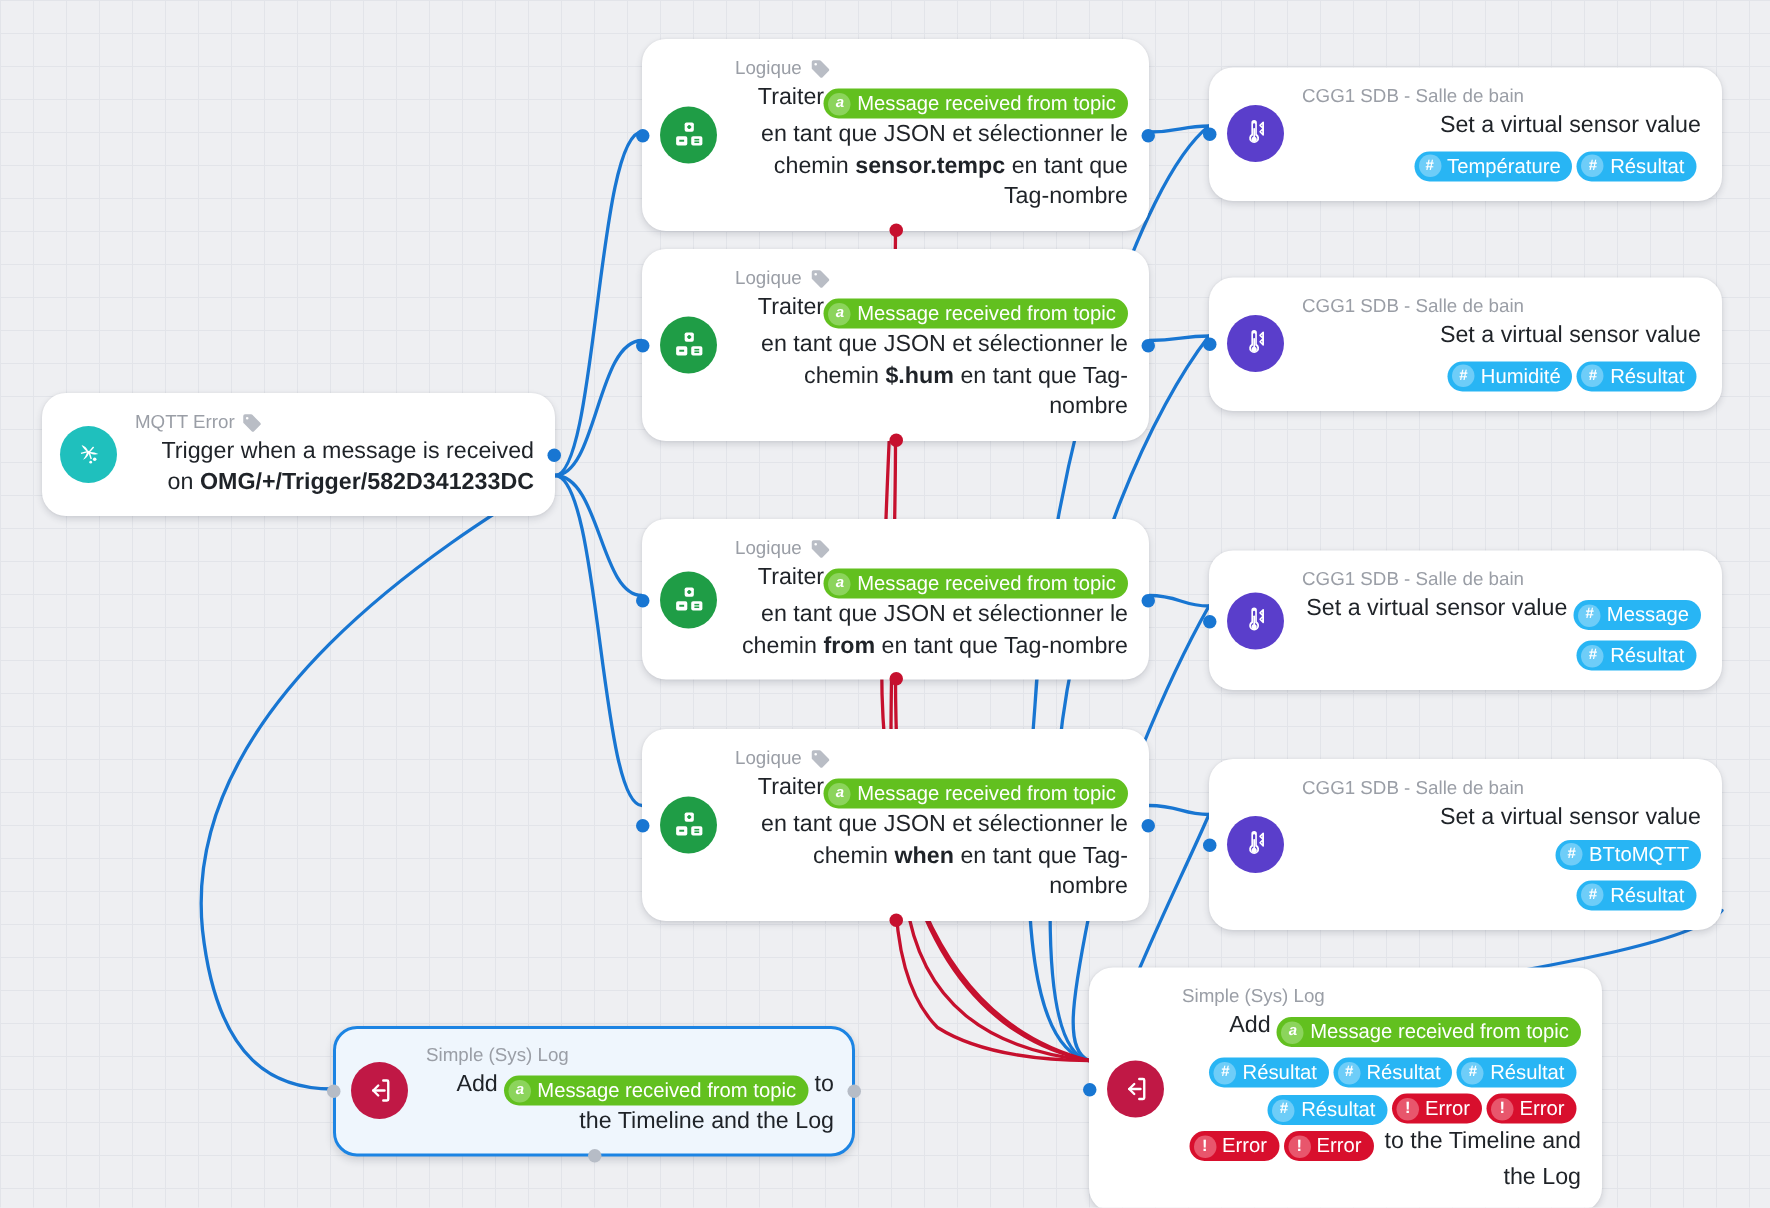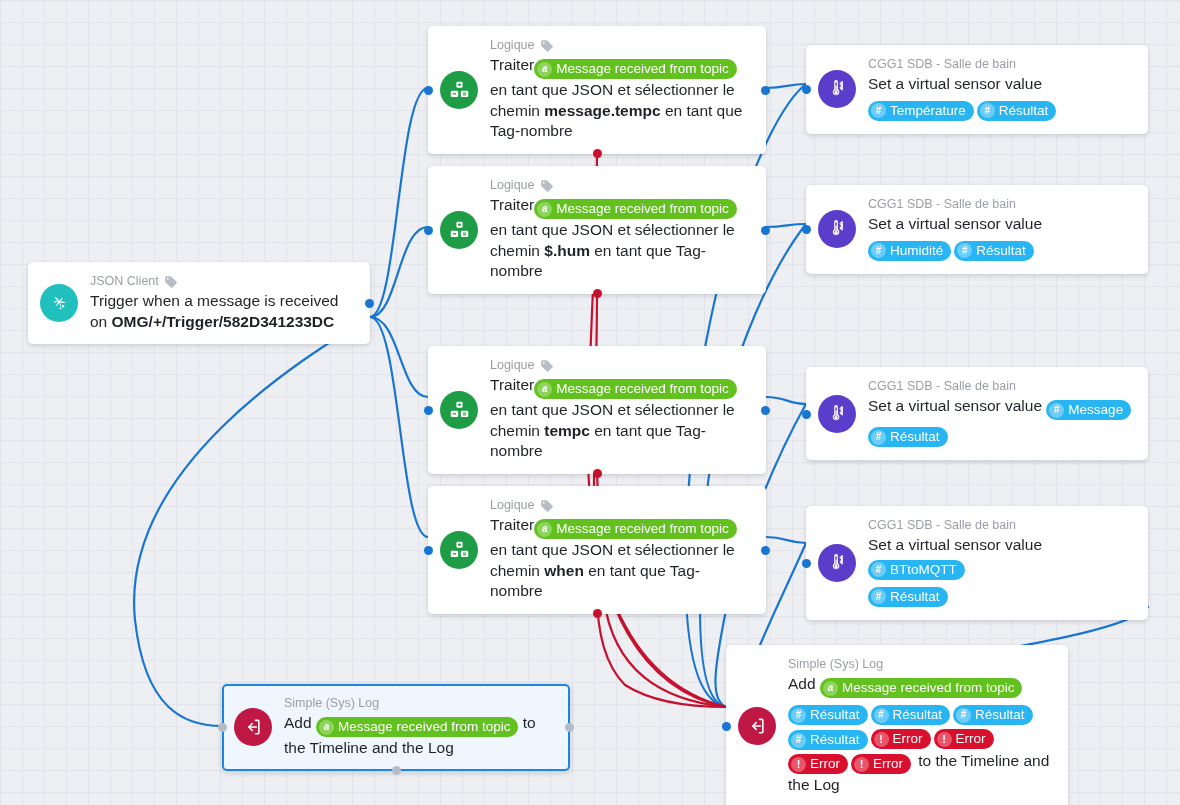--- a/index.html
+++ b/index.html
@@ -15,25 +15,26 @@
   }
   #canvas{position:absolute;inset:0;}
   svg.wires{position:absolute;left:0;top:0;width:1180px;height:805px;overflow:visible;}
   .wire{fill:none;stroke-width:2.2;stroke-linecap:round;}
   .wire.blue{stroke:#1876d2;}
   .wire.red{stroke:#c6102e;}
 
   .node{
     position:absolute;
     background:#ffffff;
-    border-radius:5px;
+    border-radius:16px;
     box-shadow:0 2px 5px rgba(40,45,60,.16), 0 0 0 1px rgba(0,0,0,.015);
     display:flex;align-items:center;
     padding:12px 14px 12px 12px;
     box-sizing:border-box;
+    text-align:right;
   }
   .node.selected{
     background:#eff6fd;
     border:2px solid #1c84e3;
     box-shadow:0 2px 6px rgba(40,45,60,.18);
     padding:10px 12px 10px 10px;
   }
   .icon-circle{
     width:38px;height:38px;border-radius:50%;
     flex:0 0 38px;
@@ -120,21 +121,21 @@
   <div class="node" style="left:28px;top:262px;width:342px;">
     <div class="icon-circle ic-mqtt">
       <svg width="22" height="22" viewBox="0 0 24 24" fill="#fff">
         <path d="M11.6 9.3c-.6-1.9-2.4-3.6-4.6-4.3.9 1.9 2.2 3.5 3.6 4.6l-4.2 1.1.3 1 4.2-1.1c-.6 1.7-1.6 3.6-2.9 5.3 2-1 3.6-2.7 4.2-4.5l1.3 4 1-.3-1.3-4c1.6.9 3.9 1.2 6 .6-2-1.1-4.2-1.6-6-1.5l2.9-3.3-.8-.7-2.8 3.2z"></path>
         <circle cx="16.5" cy="15.5" r="1.3"></circle>
         <circle cx="13.6" cy="17.6" r="1"></circle>
       </svg>
     </div>
     <div class="body">
       <div class="subtitle">
-        <span>JSON Client</span>
+        <span>MQTT Error</span>
         <svg class="tagicon" width="14" height="14" viewBox="0 0 24 24" fill="#b9bdc5">
           <path d="M21.4 11.6l-9-9A2 2 0 0 0 11 2H4a2 2 0 0 0-2 2v7c0 .5.2 1 .6 1.4l9 9c.8.8 2 .8 2.8 0l7-7c.8-.8.8-2 0-2.8zM6.5 8A1.5 1.5 0 1 1 8 6.5 1.5 1.5 0 0 1 6.5 8z"></path>
         </svg>
       </div>
       <div class="maintext">
         <span>Trigger when a message is received on</span>
         <b>OMG/+/Trigger/582D341233DC</b>
       </div>
     </div>
     <div class="port" style="right:-4px;top:50%;margin-top:-4px;"></div>
@@ -159,21 +160,21 @@
         <svg class="tagicon" width="14" height="14" viewBox="0 0 24 24" fill="#b9bdc5">
             <path d="M21.4 11.6l-9-9A2 2 0 0 0 11 2H4a2 2 0 0 0-2 2v7c0 .5.2 1 .6 1.4l9 9c.8.8 2 .8 2.8 0l7-7c.8-.8.8-2 0-2.8zM6.5 8A1.5 1.5 0 1 1 8 6.5 1.5 1.5 0 0 1 6.5 8z"></path>
           </svg>
       </div>
       <div class="maintext">
         <span>Traiter</span><span class="chip green">
             <span class="badge">a</span>
             <span>Message received from topic</span>
           </span>
         <span>en tant que JSON et sélectionner le chemin</span>
-        <b>message.tempc</b>
+        <b>sensor.tempc</b>
         <span>en tant que Tag-nombre</span>
       </div>
     </div>
     <div class="port" style="left:-4px;top:50%;margin-top:-4px;"></div>
     <div class="port" style="right:-4px;top:50%;margin-top:-4px;"></div>
     <div class="port red" style="left:50%;bottom:-4px;margin-left:-4px;"></div>
   </div>
 
   <div class="node" style="left:428px;top:166px;width:338px;">
     <div class="icon-circle ic-logic">
@@ -229,21 +230,21 @@
         <svg class="tagicon" width="14" height="14" viewBox="0 0 24 24" fill="#b9bdc5">
             <path d="M21.4 11.6l-9-9A2 2 0 0 0 11 2H4a2 2 0 0 0-2 2v7c0 .5.2 1 .6 1.4l9 9c.8.8 2 .8 2.8 0l7-7c.8-.8.8-2 0-2.8zM6.5 8A1.5 1.5 0 1 1 8 6.5 1.5 1.5 0 0 1 6.5 8z"></path>
           </svg>
       </div>
       <div class="maintext">
         <span>Traiter</span><span class="chip green">
             <span class="badge">a</span>
             <span>Message received from topic</span>
           </span>
         <span>en tant que JSON et sélectionner le chemin</span>
-        <b>tempc</b>
+        <b>from</b>
         <span>en tant que Tag-nombre</span>
       </div>
     </div>
     <div class="port" style="left:-4px;top:50%;margin-top:-4px;"></div>
     <div class="port" style="right:-4px;top:50%;margin-top:-4px;"></div>
     <div class="port red" style="left:50%;bottom:-4px;margin-left:-4px;"></div>
   </div>
 
   <div class="node" style="left:428px;top:486px;width:338px;">
     <div class="icon-circle ic-logic">

